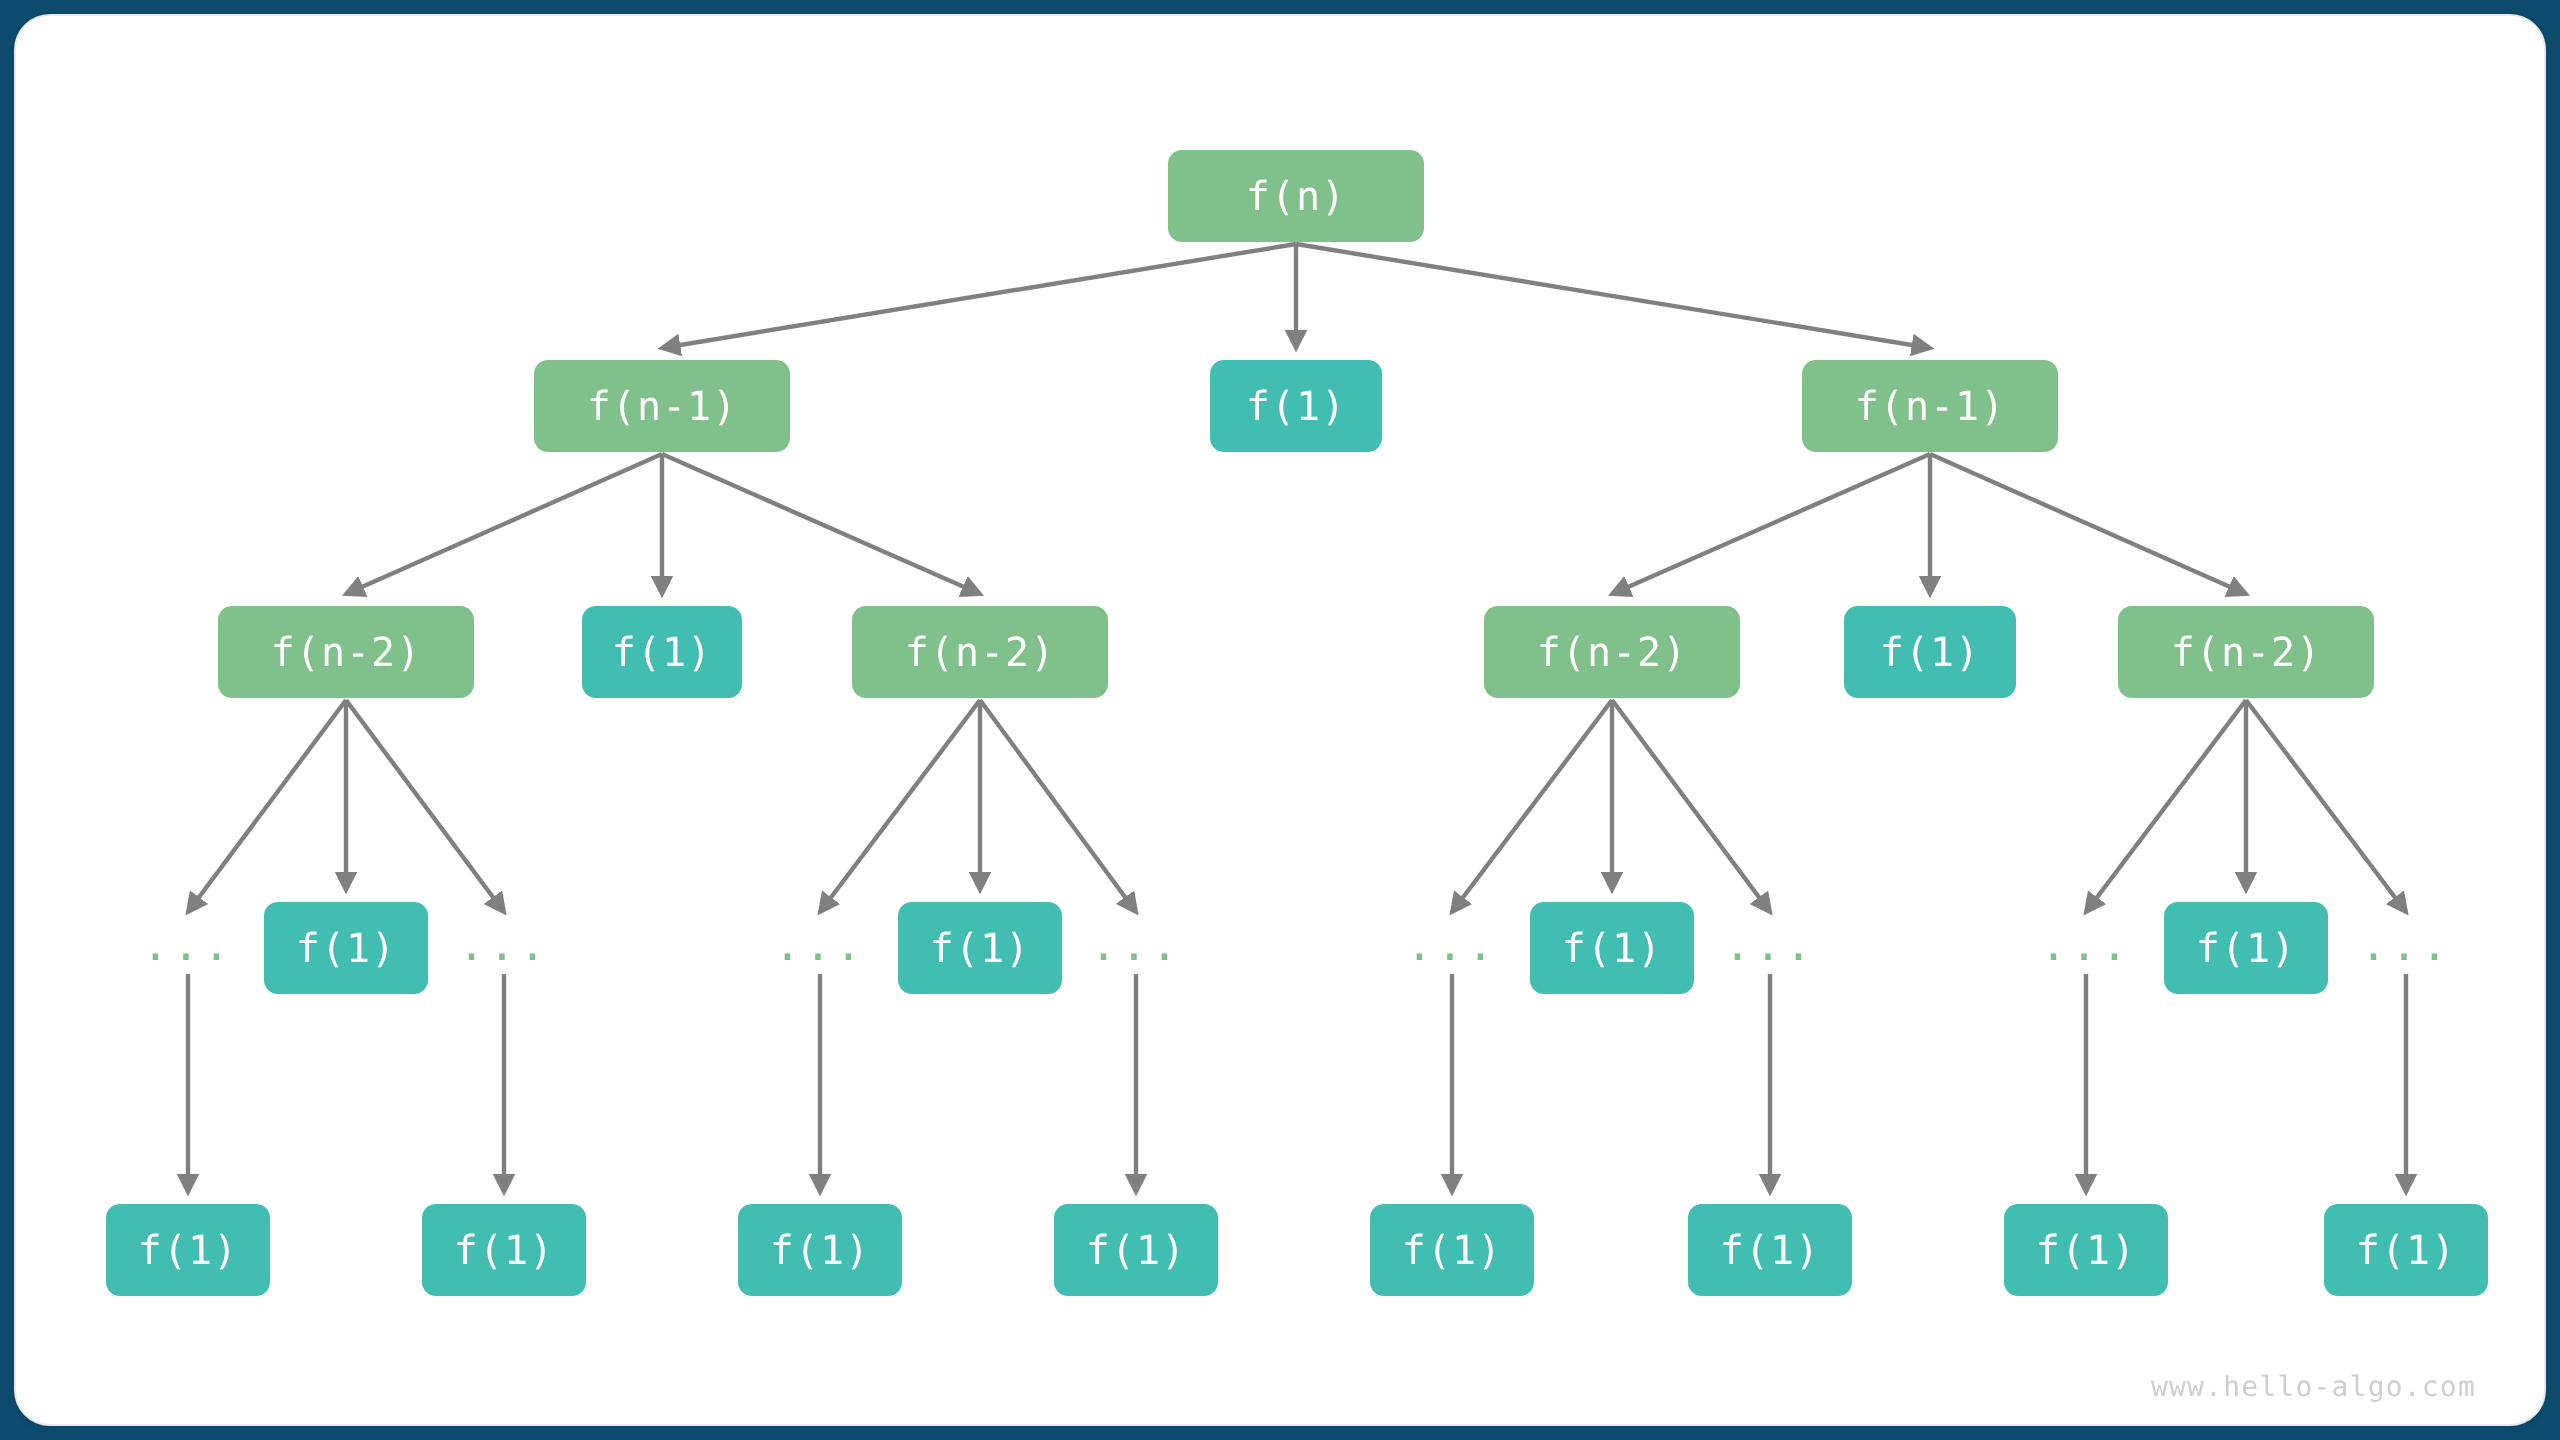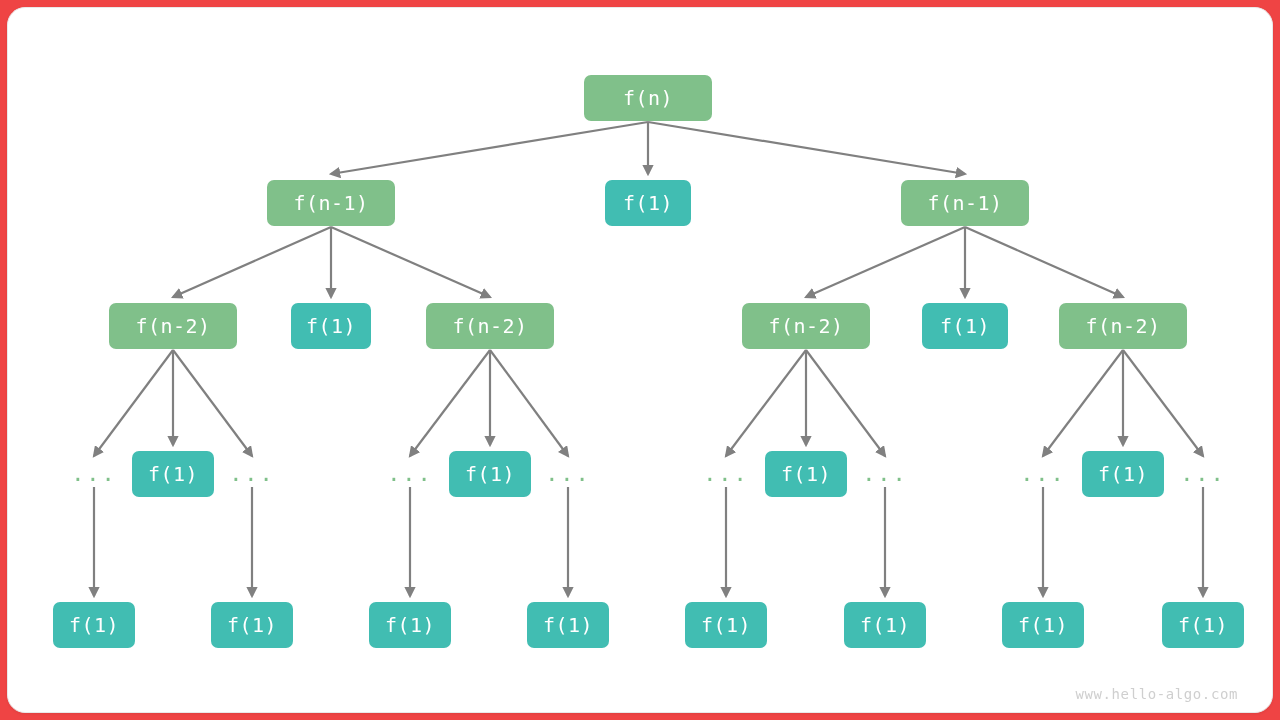--- a/index.html
+++ b/index.html
@@ -8,21 +8,21 @@
     width: 1280px;
     height: 720px;
     background: #ffffff;
     font-family: "DejaVu Sans Mono", "Liberation Mono", monospace;
   }
   #canvas {
     position: relative;
     width: 1280px;
     height: 720px;
     overflow: hidden;
-    background: #ef4444;
+    background: #0c4a6e;
   }
   #card {
     position: absolute;
     left: 7px;
     top: 7px;
     width: 1266px;
     height: 706px;
     background: #ffffff;
     border-radius: 18px;
     border: 1px solid #e9e9e9;

